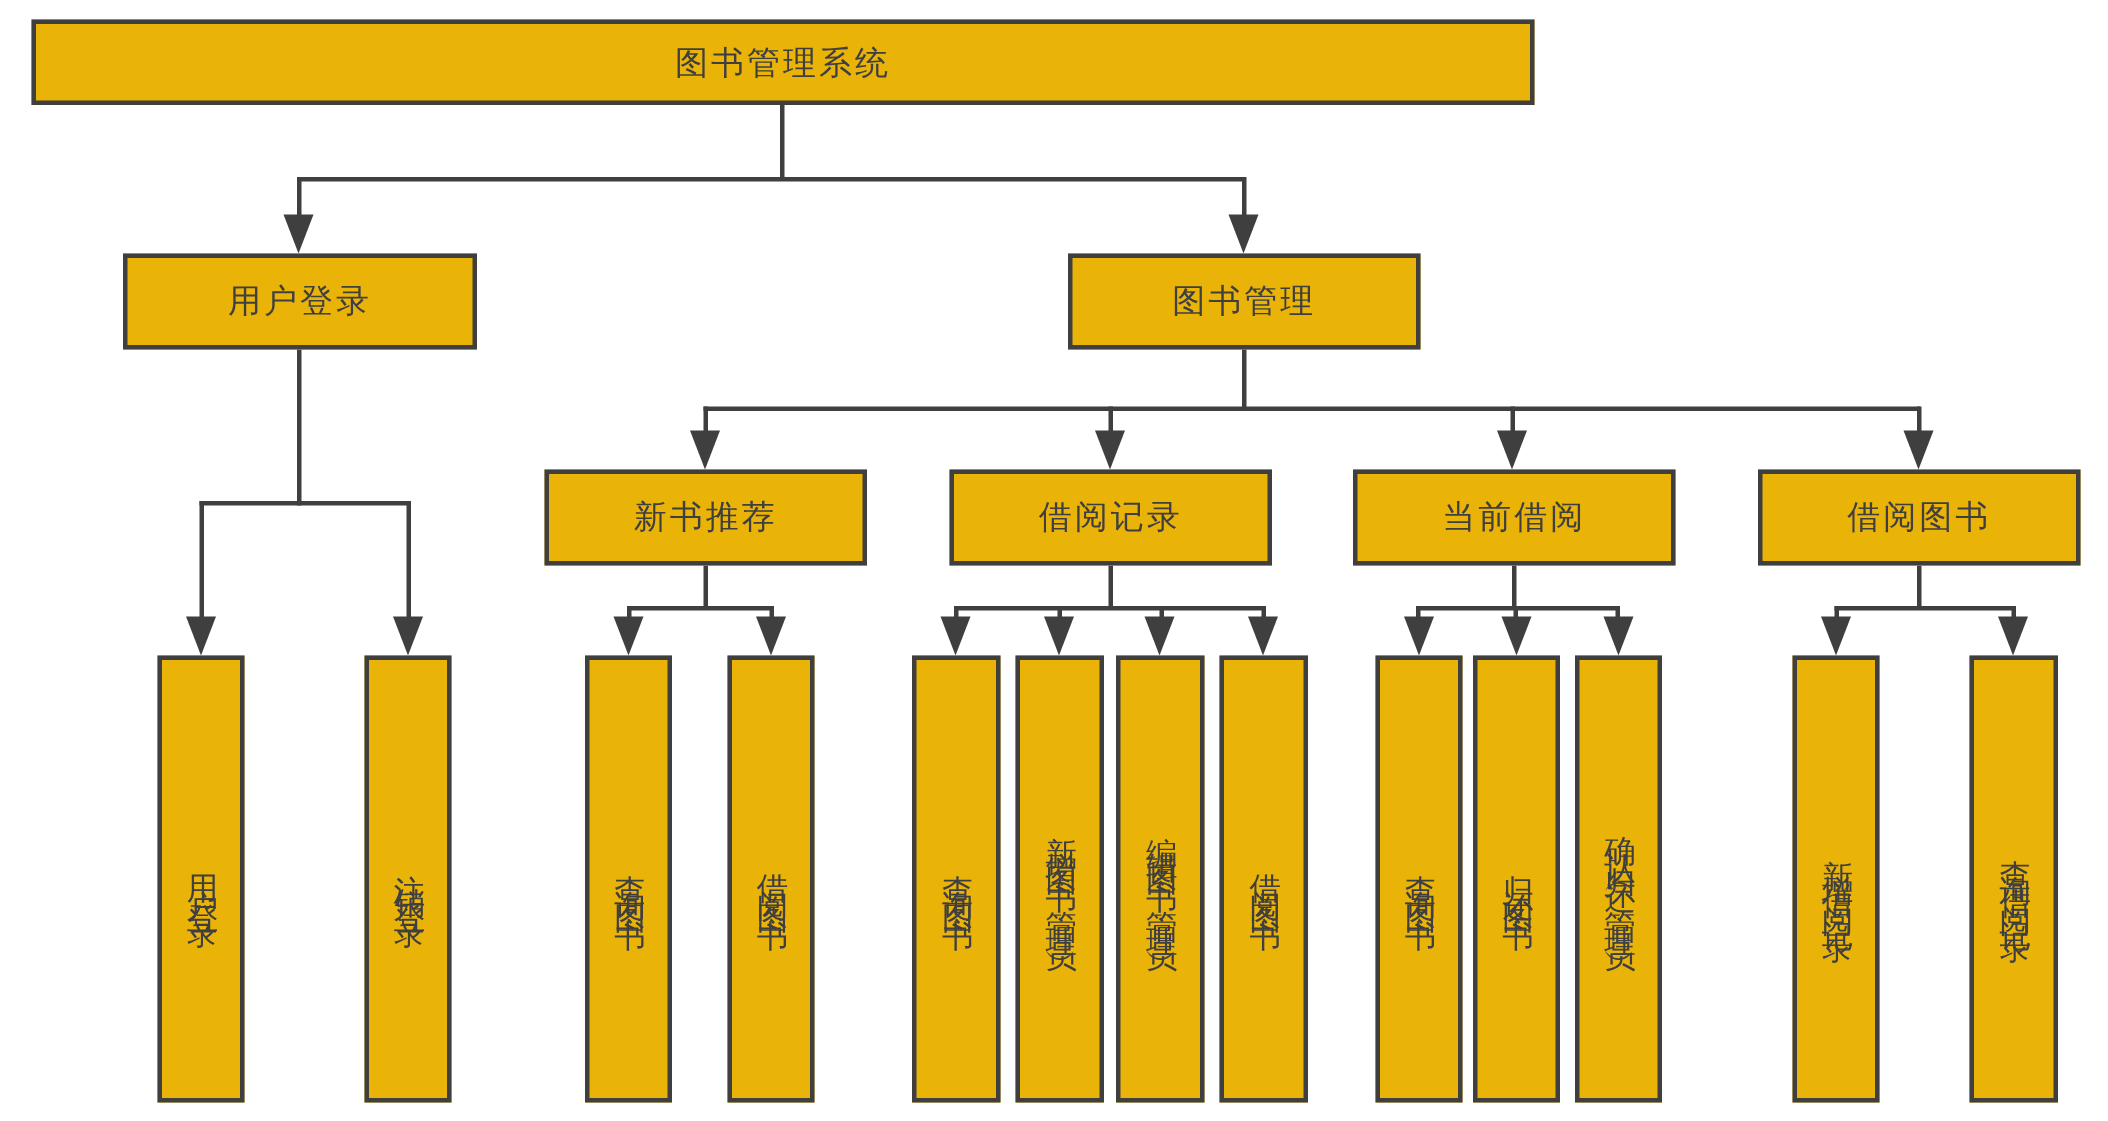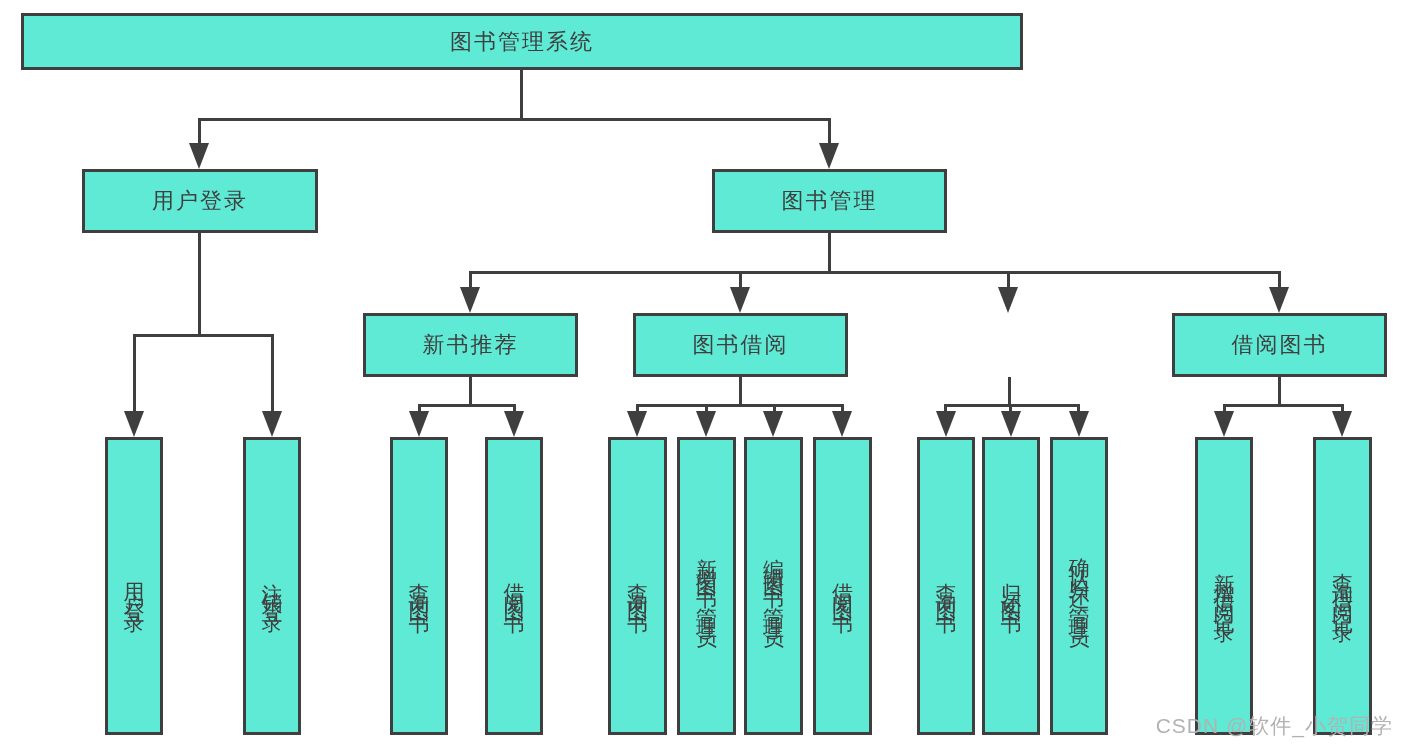--- a/index.html
+++ b/index.html
@@ -8,21 +8,21 @@
     width:1405px;height:747px;
     background:#ffffff;
     font-family:"Liberation Sans","DejaVu Sans",sans-serif;
     color:#3f3f3f;
     overflow:hidden;
   }
   .node{
     position:absolute;
     box-sizing:border-box;
     border:3px solid #3f3f3f;
-    background:#5eead4;
+    background:#eab308;
     display:flex;
     align-items:center;
     justify-content:center;
   }
   .node .lbl{
     font-size:22px;
     letter-spacing:2px;
     color:#3f3f3f;
     white-space:nowrap;
   }
@@ -124,21 +124,24 @@
     <span class="lbl">用户登录</span>
   </div>
   <div class="node" style="left:363px;top:313px;width:215px;height:64px">
     <span class="lbl">新书推荐</span>
   </div>
 
   <div class="node" style="left:712px;top:169px;width:235px;height:64px">
     <span class="lbl">图书管理</span>
   </div>
   <div class="node" style="left:633px;top:313px;width:215px;height:64px">
-    <span class="lbl">图书借阅</span>
+    <span class="lbl">借阅记录</span>
+  </div>
+  <div class="node" style="left:902px;top:313px;width:215px;height:64px">
+    <span class="lbl">当前借阅</span>
   </div>
   <div class="node" style="left:1172px;top:313px;width:215px;height:64px">
     <span class="lbl">借阅图书</span>
   </div>
 
   <div class="node leaf" style="left:105px;top:437px;width:58px;height:298px">
     <span class="lbl">用户登录</span>
   </div>
   <div class="node leaf" style="left:243px;top:437px;width:58px;height:298px">
     <span class="lbl">注销登录</span>
@@ -170,15 +173,14 @@
   <div class="node leaf" style="left:1050px;top:437px;width:58px;height:298px">
     <span class="lbl">确认归还（管理员）</span>
   </div>
   <div class="node leaf" style="left:1195px;top:437px;width:58px;height:298px">
     <span class="lbl">新增借阅记录</span>
   </div>
   <div class="node leaf" style="left:1313px;top:437px;width:59px;height:298px">
     <span class="lbl">查询借阅记录</span>
   </div>
 
-  <div class="watermark">CSDN @软件_小贺同学</div>
 
 </div>
 
 </body></html>

